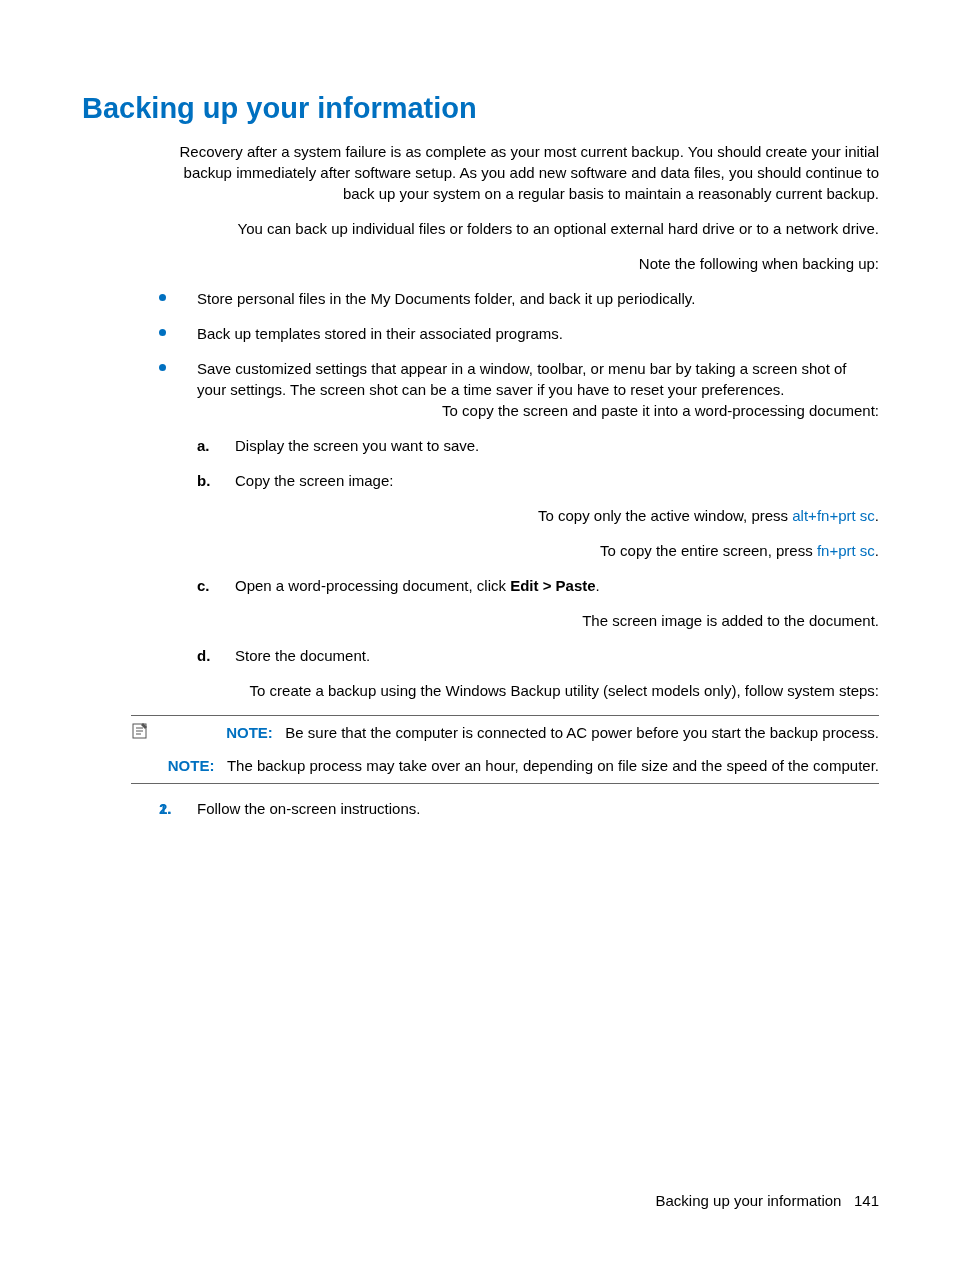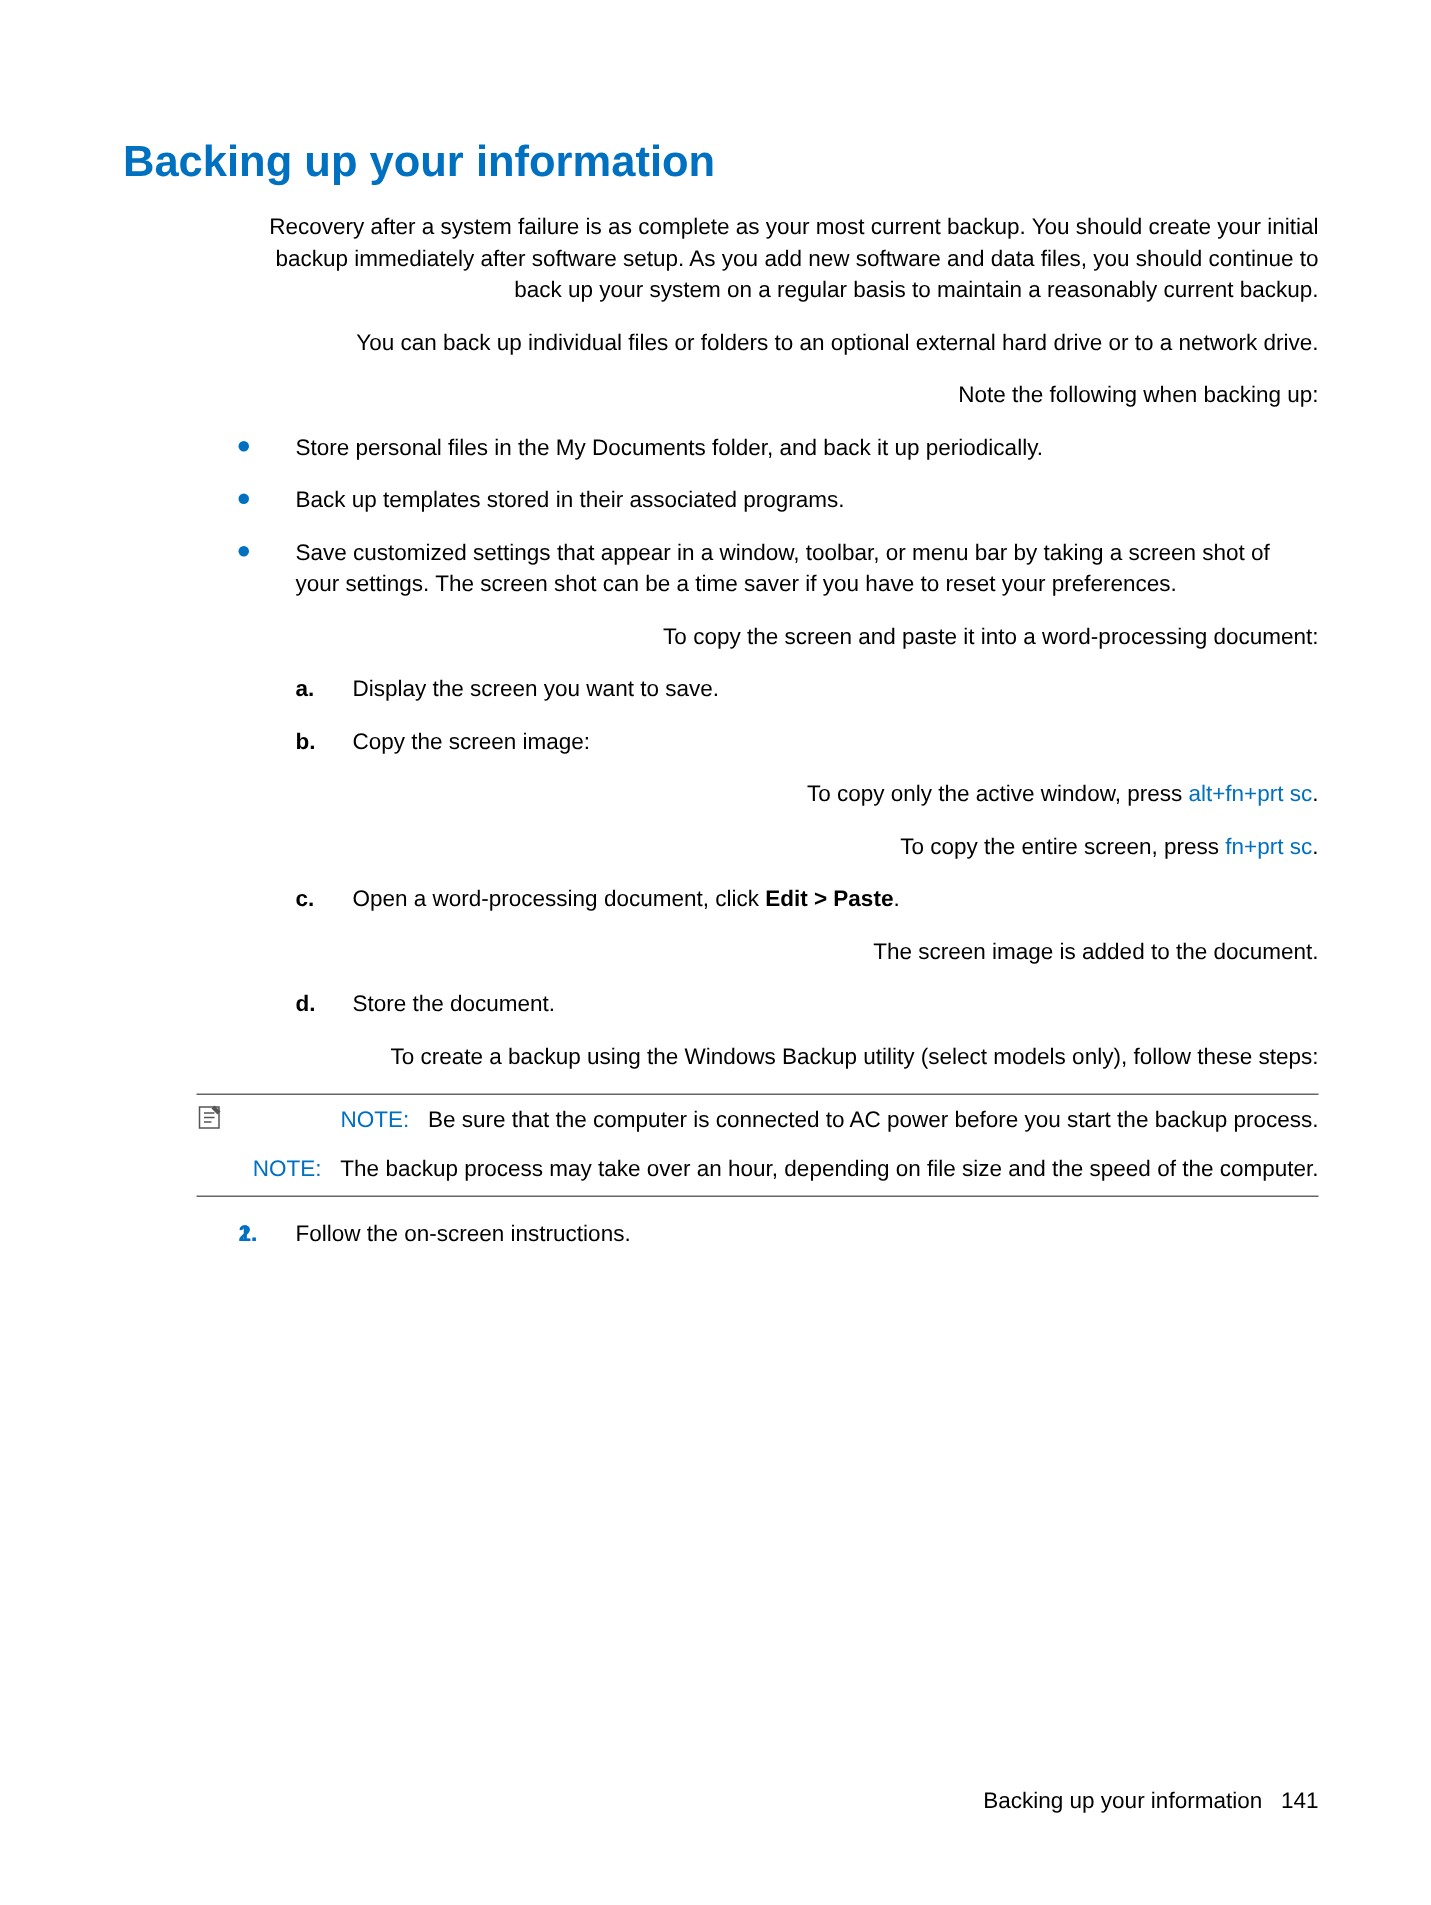--- a/index.html
+++ b/index.html
@@ -105,21 +105,21 @@
     position: relative;
     margin-bottom: 14px;
   }
   .note-box .note-icon {
     position: absolute;
     left: 0;
     top: 6px;
   }
   .note-label {
     color: #0070c0;
-    font-weight: normal;
+    font-weight: bold;
   }
   .note-p {
     margin: 0 0 10px 0;
     line-height: 1.5;
   }
   .note-p:last-child {
     margin-bottom: 0;
   }
   .footer {
     position: absolute;
@@ -140,21 +140,21 @@
   <div class="body-text">
     <p>Recovery after a system failure is as complete as your most current backup. You should create your initial backup immediately after software setup. As you add new software and data files, you should continue to back up your system on a regular basis to maintain a reasonably current backup.</p>
     <p>You can back up individual files or folders to an optional external hard drive or to a network drive.</p>
     <p>Note the following when backing up:</p>
 
     <ul class="bullets">
       <li>Store personal files in the My Documents folder, and back it up periodically.</li>
       <li>Back up templates stored in their associated programs.</li>
       <li>
         <span>Save customized settings that appear in a window, toolbar, or menu bar by taking a screen shot of your settings. The screen shot can be a time saver if you have to reset your preferences.</span>
-        <p style="margin-top:14px;margin-bottom:14px;">To copy the screen and paste it into a word-processing document:</p>
+        <p style="margin-bottom:14px;">To copy the screen and paste it into a word-processing document:</p>
 
         <ol class="letters">
           <li>
             <span class="marker">a.</span>
             <span>Display the screen you want to save.</span>
           </li>
           <li>
             <span class="marker">b.</span>
             <span>Copy the screen image:</span>
             <div class="sub-indent">
@@ -170,21 +170,21 @@
             </div>
           </li>
           <li>
             <span class="marker">d.</span>
             <span>Store the document.</span>
           </li>
         </ol>
       </li>
     </ul>
 
-    <p>To create a backup using the Windows Backup utility (select models only), follow these steps:</p>
+    <p>To create a backup using the Windows Backup utility (select models only), follow system steps:</p>
 
     <div class="note-box">
       <span class="note-icon">
         <svg width="18" height="18" viewBox="0 0 18 18">
             <rect x="2" y="2" width="13" height="14" fill="none" stroke="#555" stroke-width="1"></rect>
             <line x1="5" y1="6" x2="12" y2="6" stroke="#555" stroke-width="1"></line>
             <line x1="5" y1="9" x2="12" y2="9" stroke="#555" stroke-width="1"></line>
             <line x1="5" y1="12" x2="10" y2="12" stroke="#555" stroke-width="1"></line>
             <path d="M12 1 L16 5 L14 7 L10 3 Z" fill="#555"></path>
           </svg>

